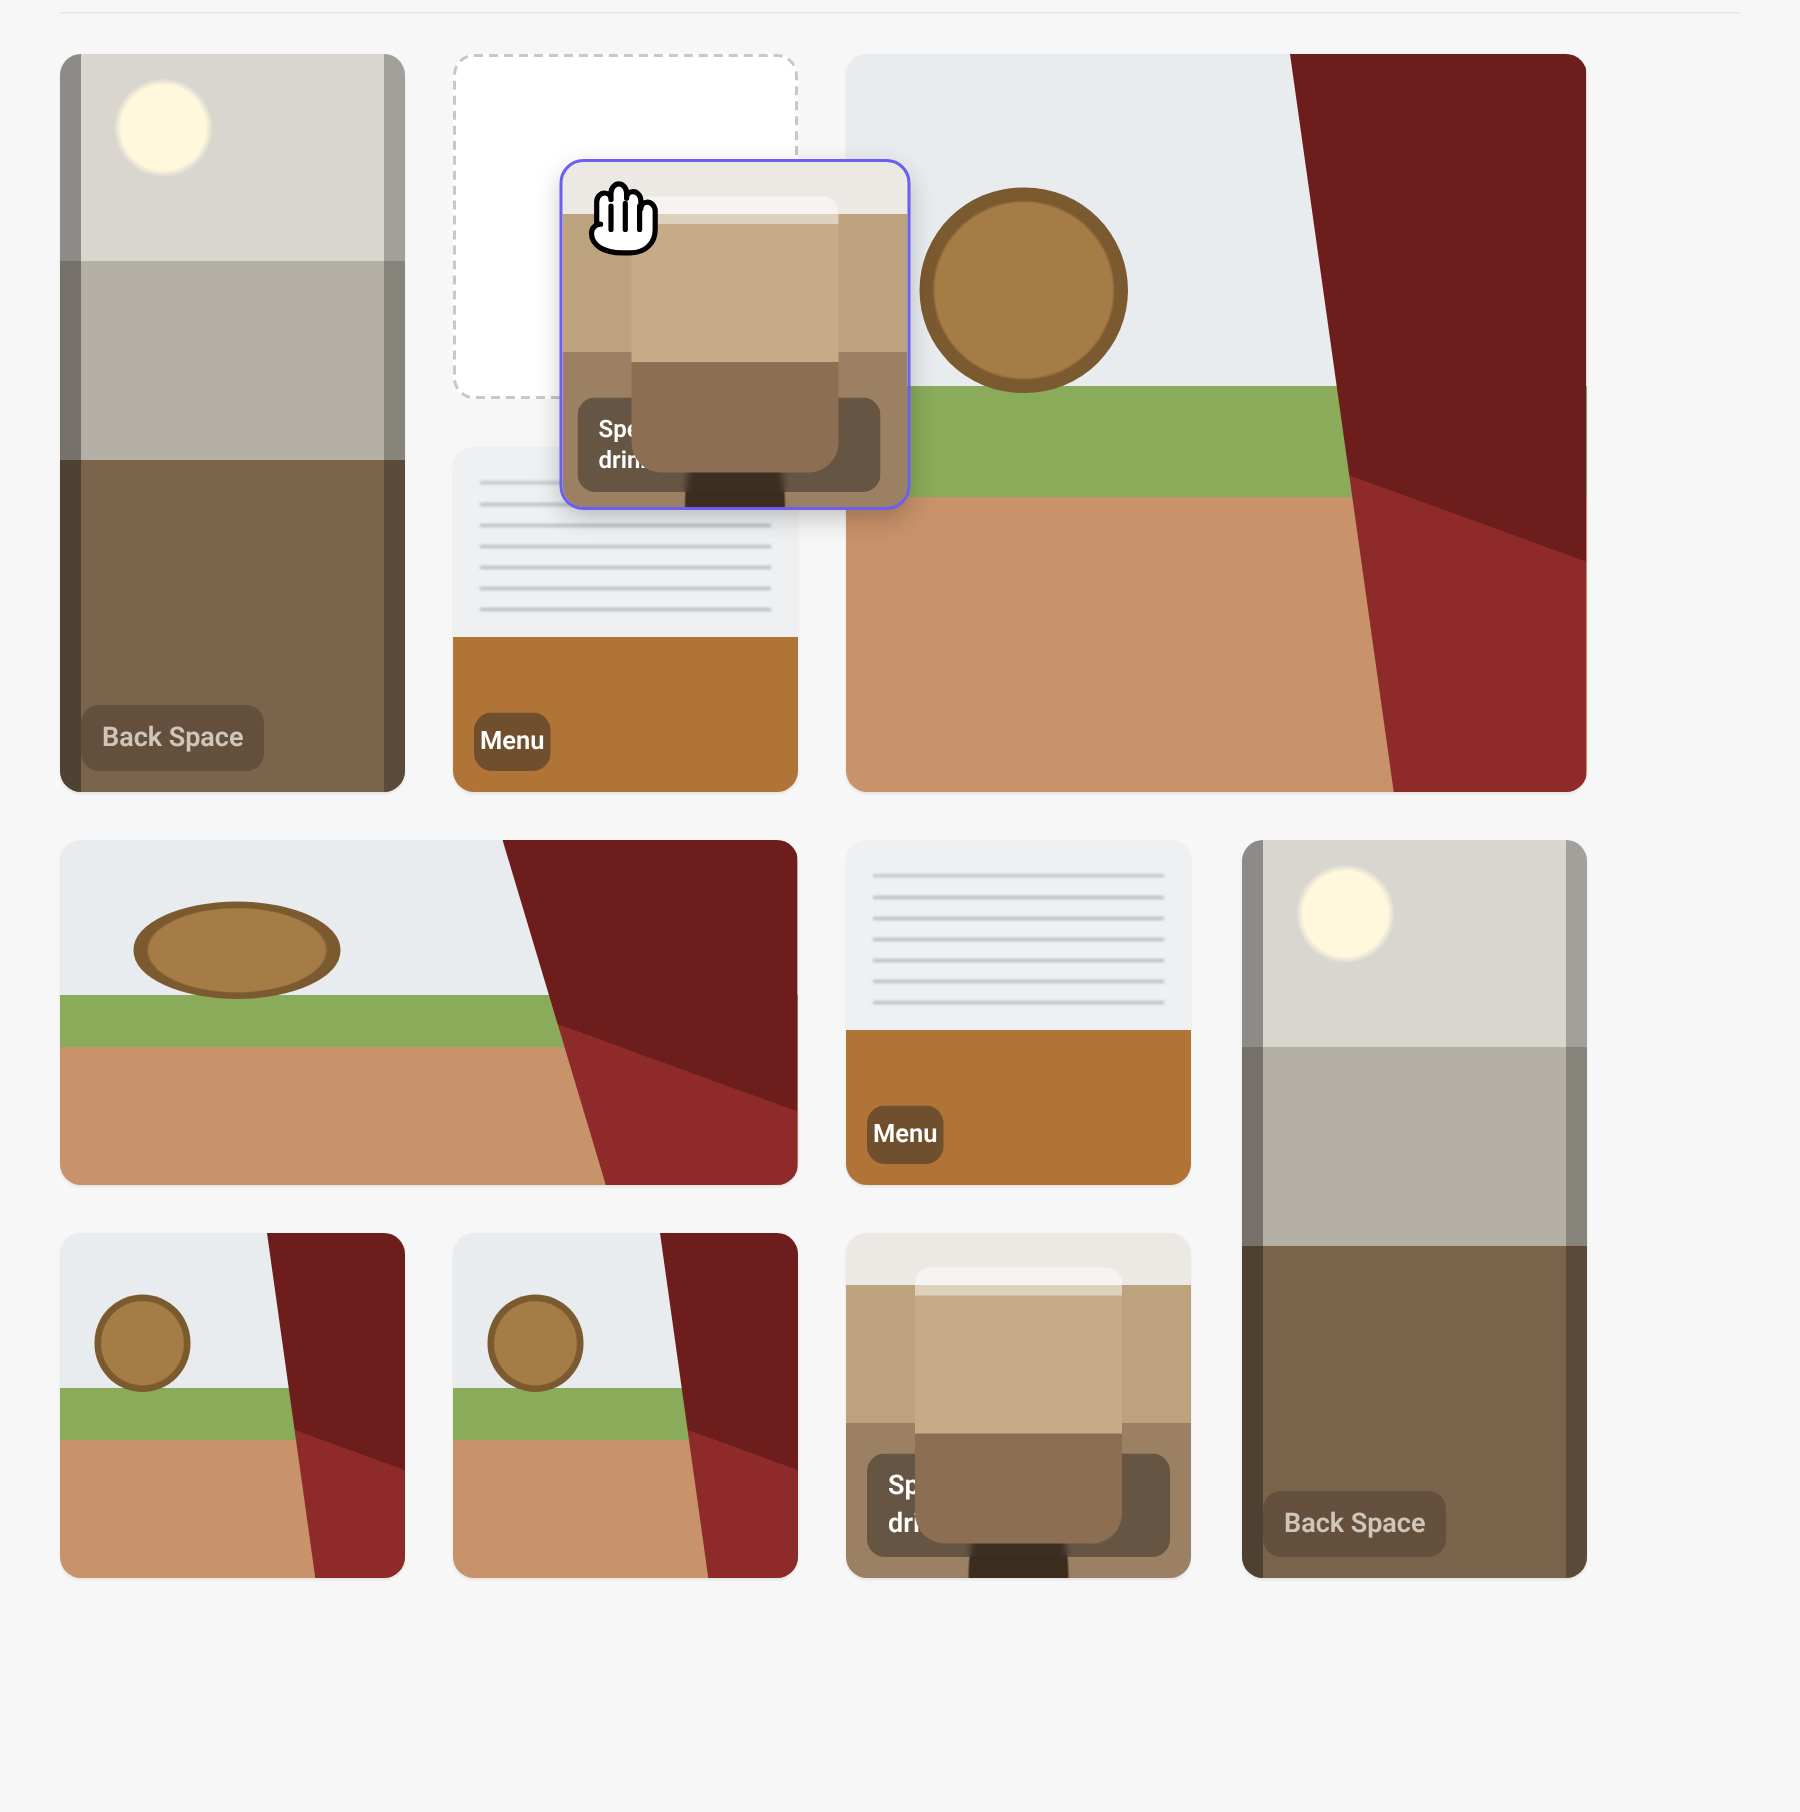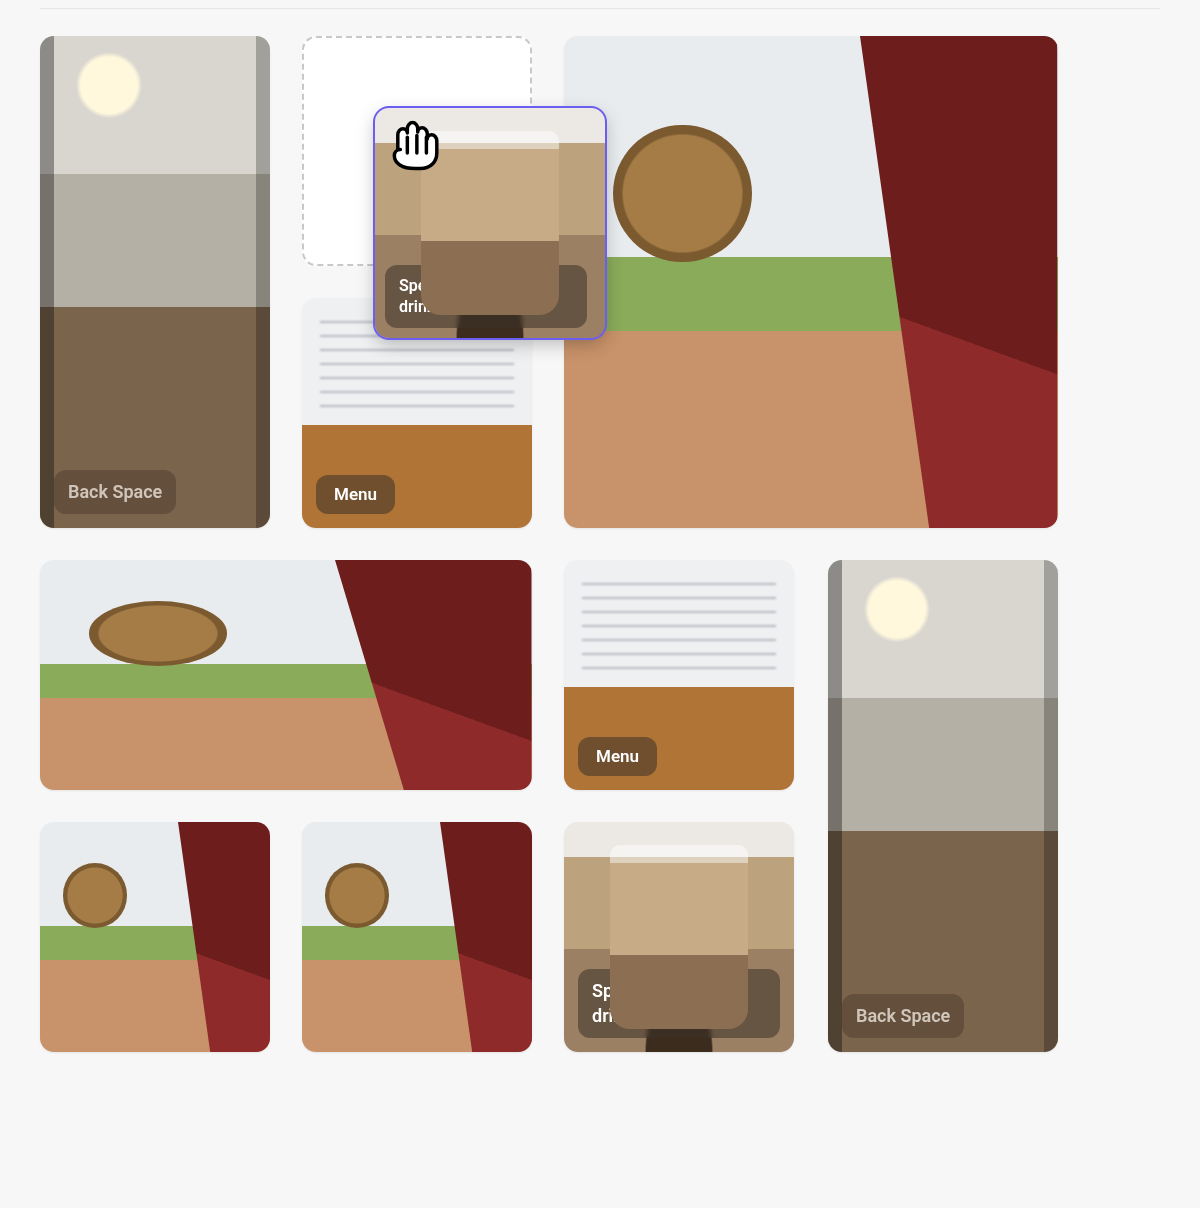--- a/index.html
+++ b/index.html
@@ -31,21 +31,21 @@
     max-width: calc(100% - 28px);
     background: rgba(60,50,40,.55);
     color: #fff;
     font-size: 18px;
     font-weight: 600;
     line-height: 1.35;
     padding: 10px 14px;
     border-radius: 12px;
     backdrop-filter: blur(2px);
   }
-  .caption.small { font-size: 17px; padding: 8px 18px; }
+  .caption.small { font-size: 17px; padding: 8px 4px; }
   
   .dropzone {
     position: absolute;
     border: 2px dashed #c8c8cc;
     border-radius: 14px;
     background: #fff;
   }
   
   .drag-tile {
     position: absolute;

